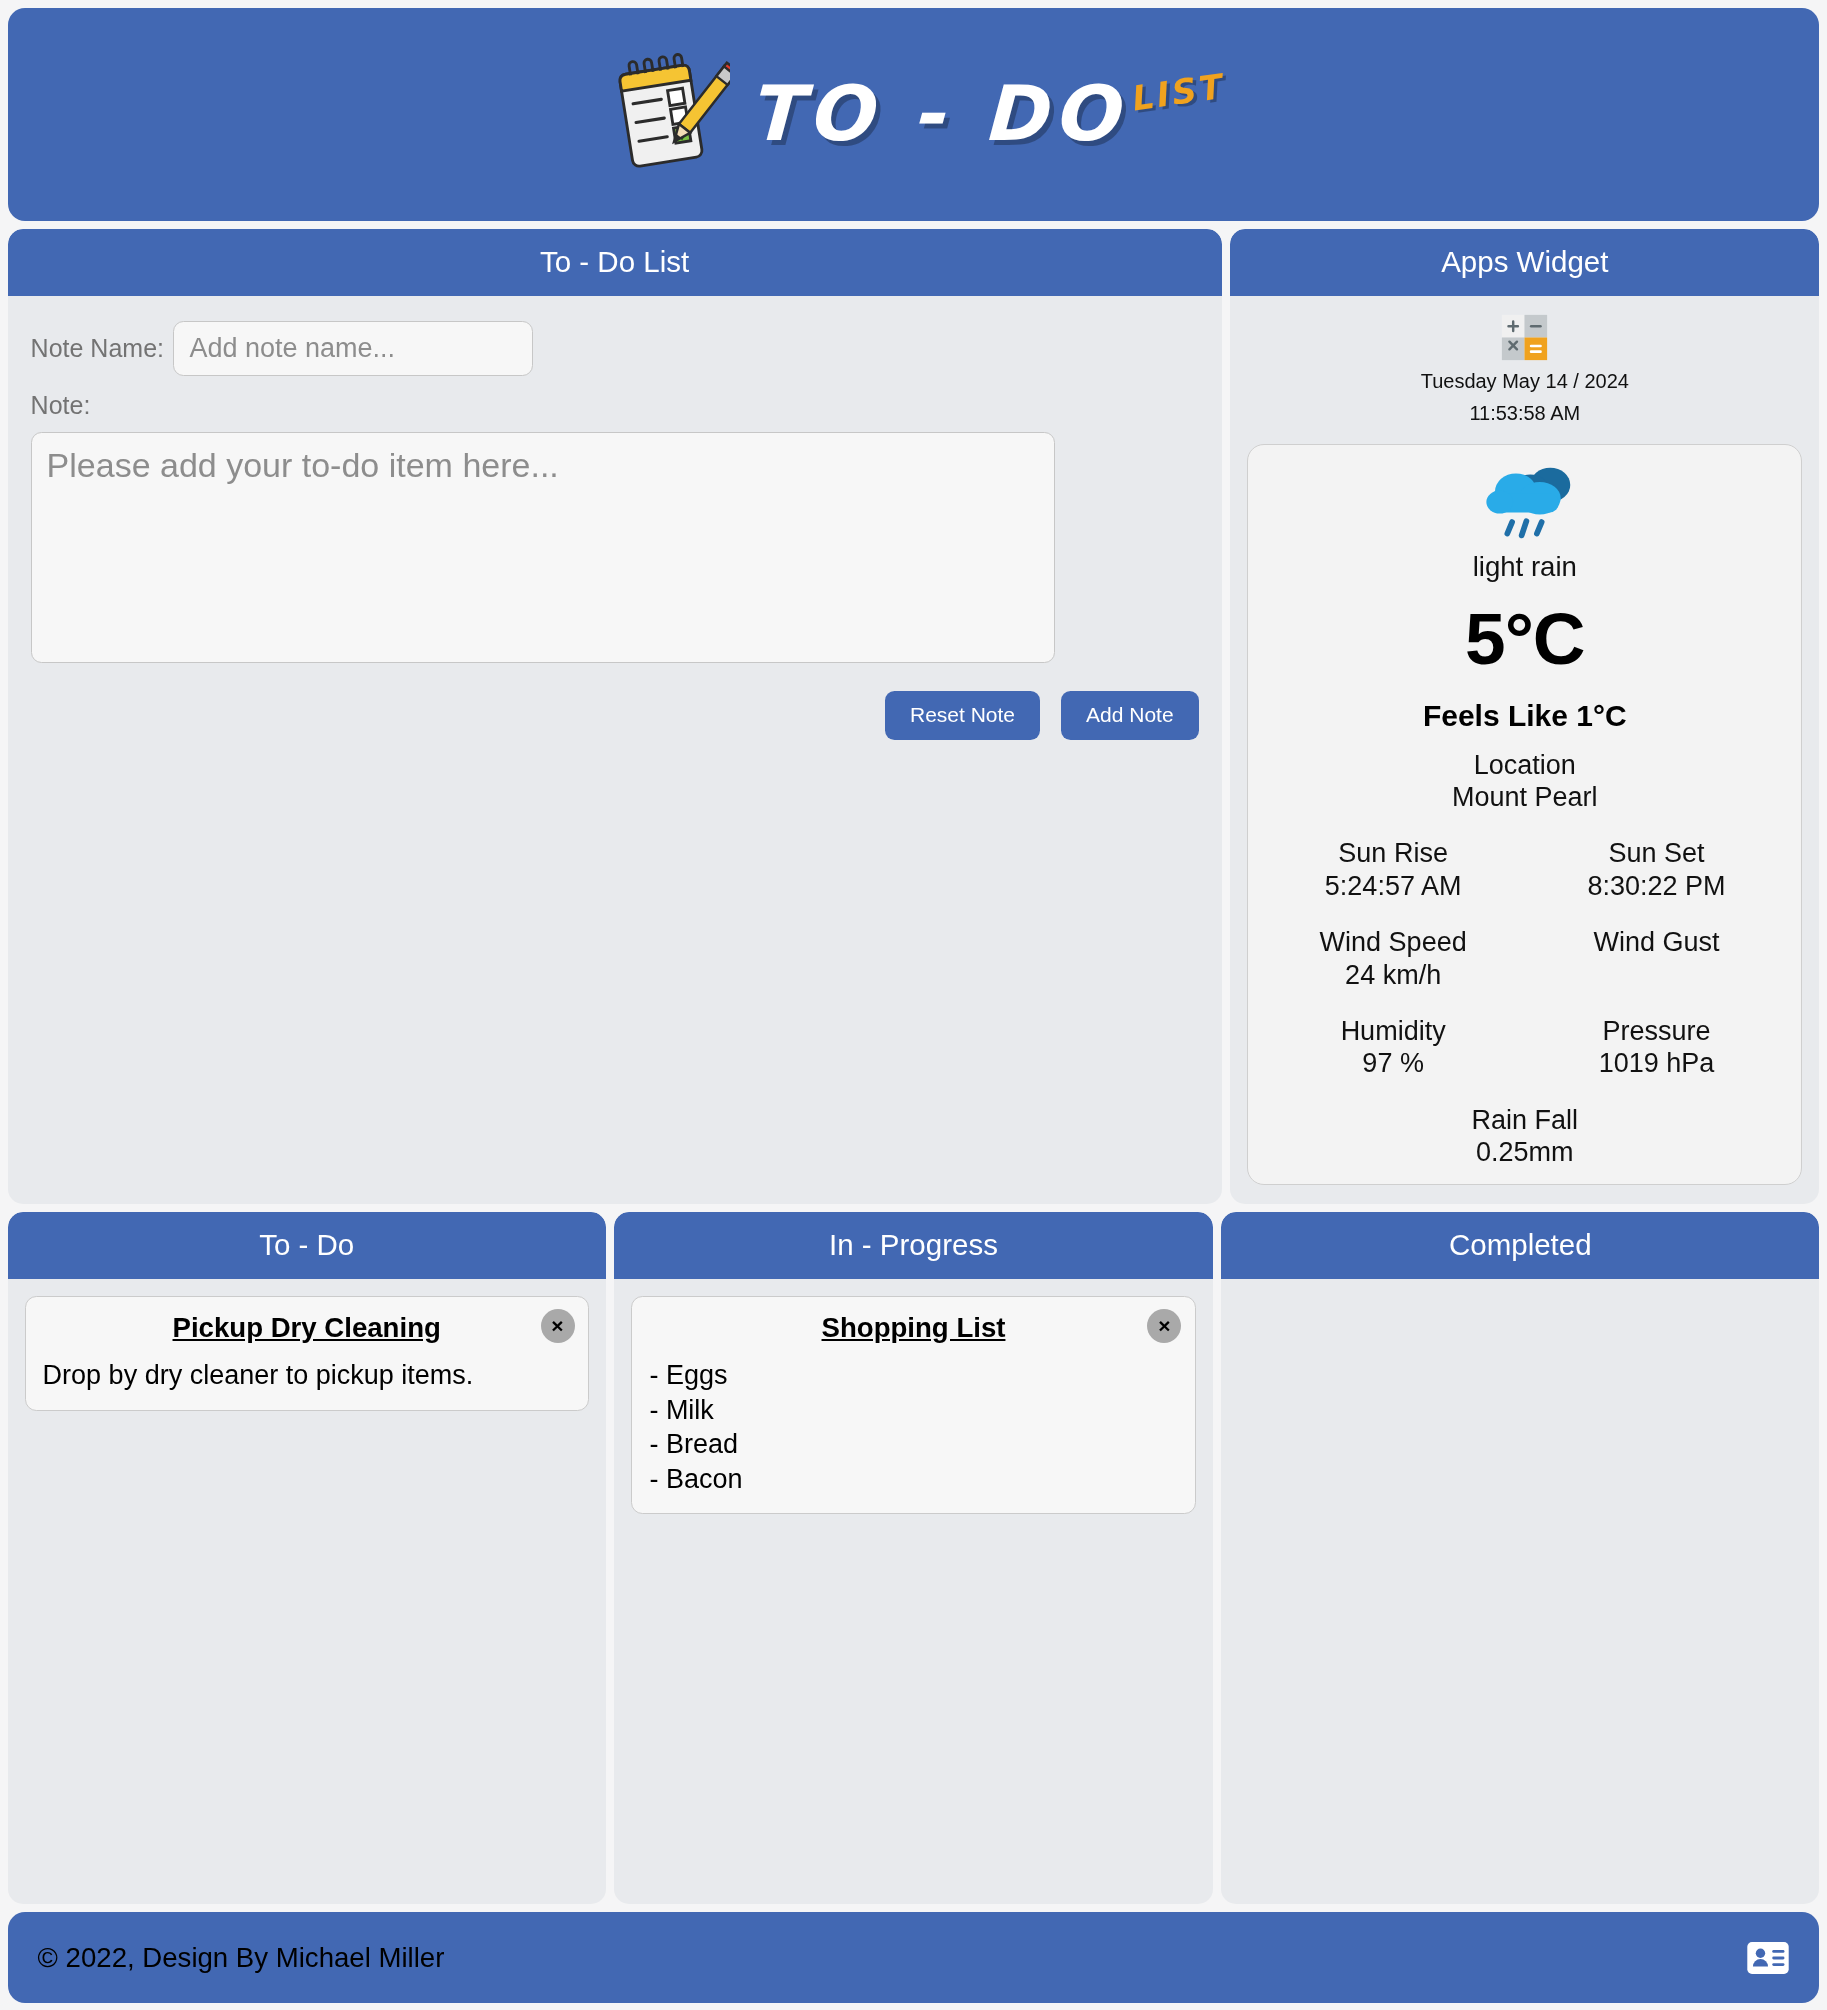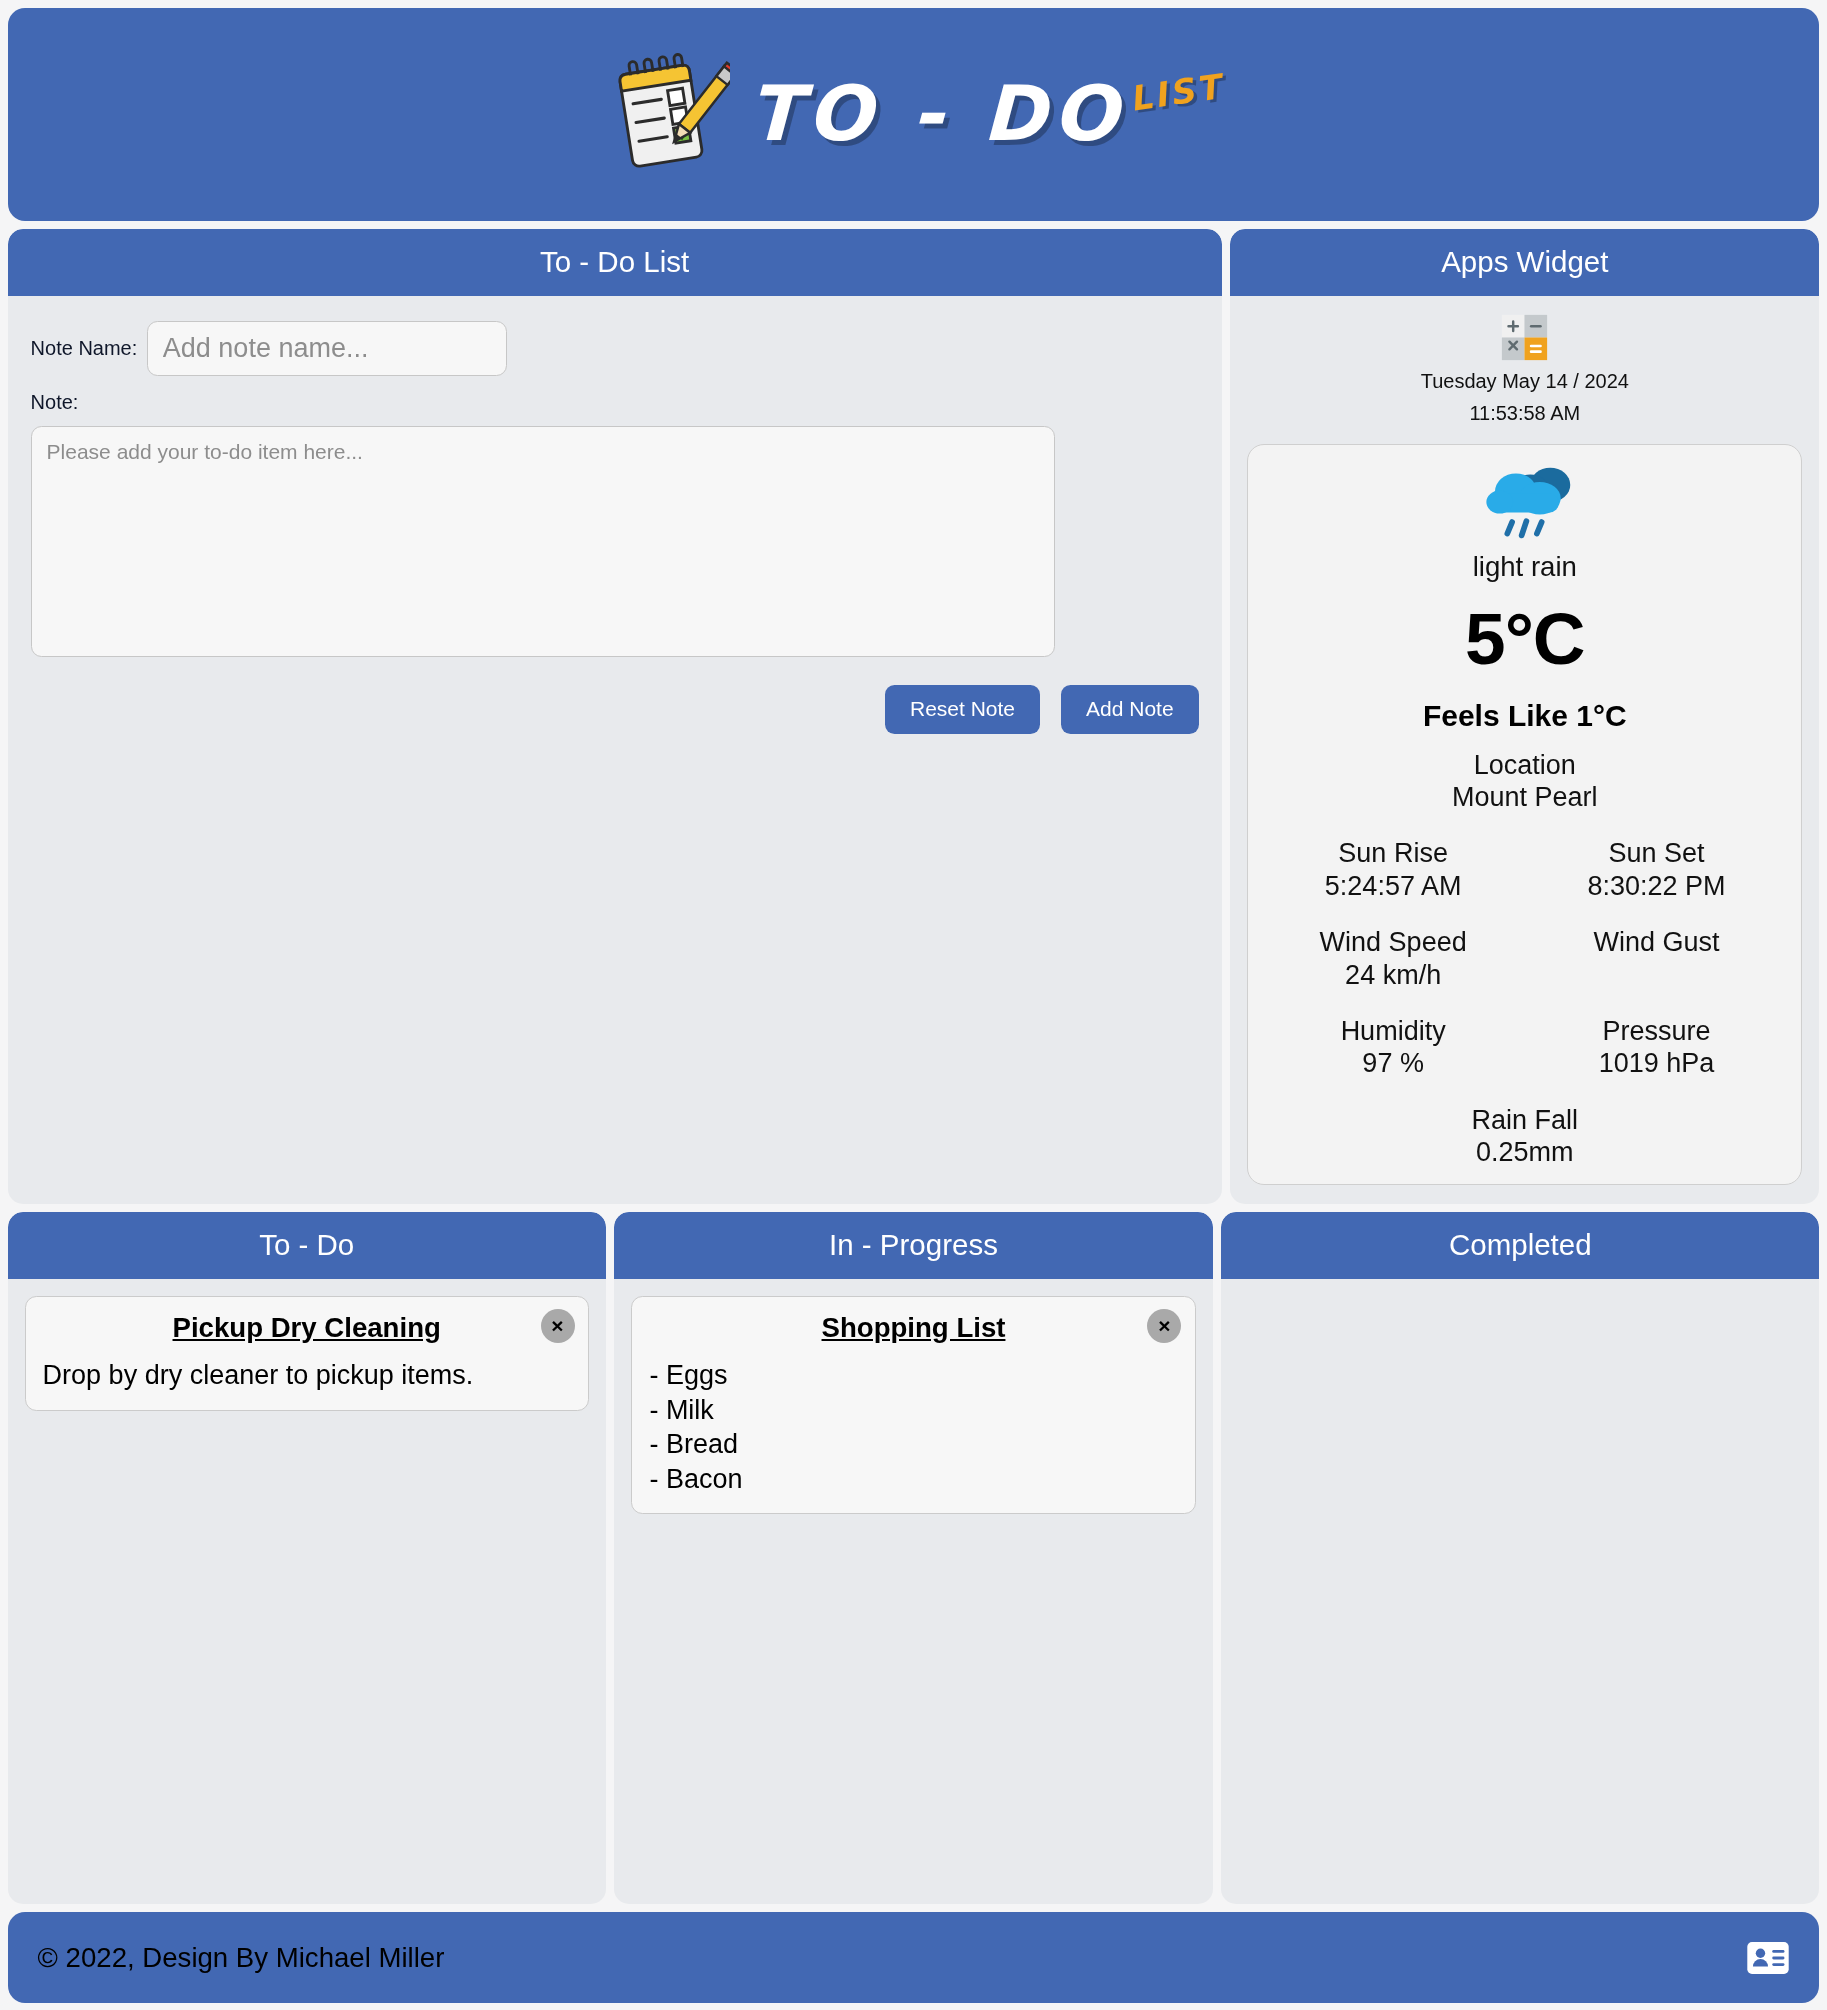--- a/index.html
+++ b/index.html
@@ -87,21 +87,21 @@
     display: flex;
     gap: 8.6px;
     flex: 0 0 799px;
   }
   .panel-todolist { flex: 0 0 1214px; }
   .panel-widget   { flex: 1 1 auto; }
 
   
   .form-area { padding: 25px 23px 0 23px; }
   .field-row { display: flex; align-items: center; gap: 9.5px; }
-  .field-label { font-size: 20px; color: #0f172a; text-align: right; }
+  .field-label { font-size: 25px; color: #737373; text-align: right; }
   .note-name-input {
     width: 360px;
     height: 55px;
     border: 1.9px solid #c7c7c7;
     border-radius: 10.5px;
     background: #f7f7f7;
     font-family: "Liberation Sans", sans-serif;
     font-size: 27px;
     color: #111;
     padding: 0 15px;
@@ -110,21 +110,21 @@
   .note-name-input::placeholder { color: #8d8d8d; }
   .note-label-row { margin-top: 15px; }
   .note-textarea {
     margin-top: 11.4px;
     width: 1024px;
     height: 231px;
     border: 1.9px solid #c7c7c7;
     border-radius: 10.5px;
     background: #f7f7f7;
     font-family: "Liberation Sans", sans-serif;
-    font-size: 21px;
+    font-size: 34px;
     color: #111;
     padding: 13.3px 15px;
     resize: none;
     outline: none;
     display: block;
   }
   .note-textarea::placeholder { color: #8d8d8d; }
   .btn-row {
     display: flex;
     justify-content: flex-end;

